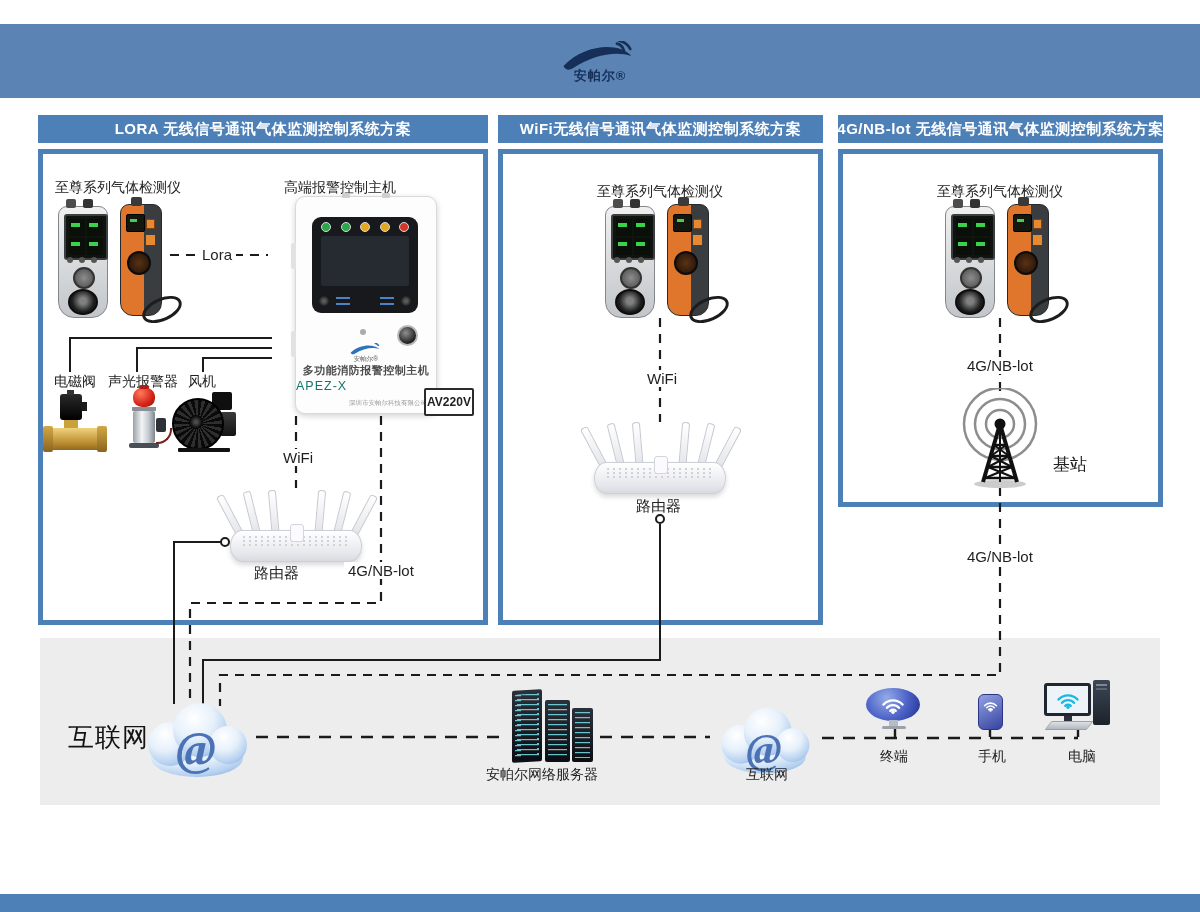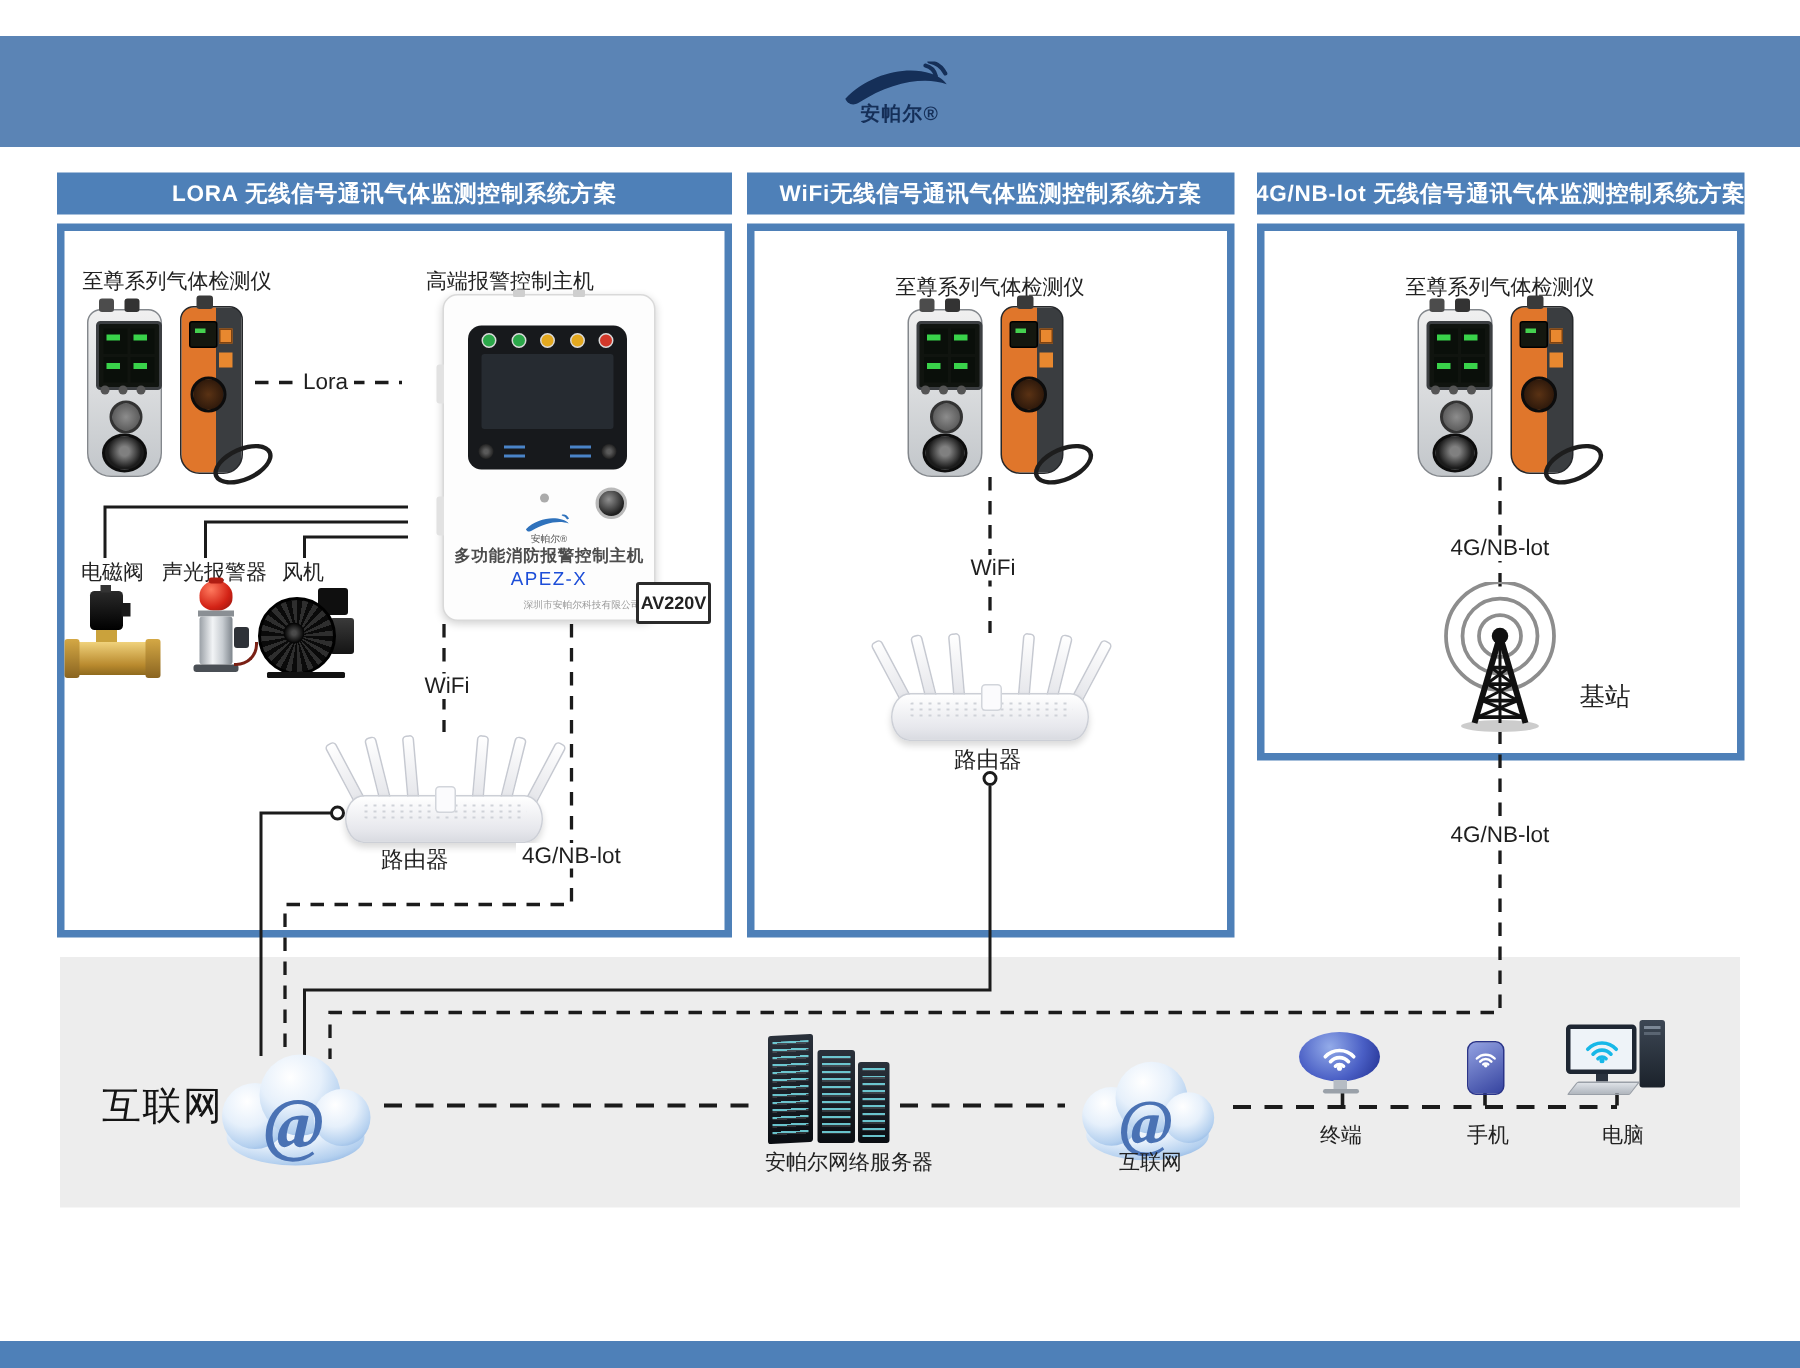--- a/index.html
+++ b/index.html
@@ -76,21 +76,21 @@
   .blL,.blR{position:absolute;bottom:14px;width:14px;height:2px;background:#4a84c8;
             box-shadow:0 6px 0 #4a84c8;}
   .blL{left:24px;} .blR{right:24px;}
   .knob{position:absolute;right:18px;top:128px;width:17px;height:17px;border-radius:50%;
         background:radial-gradient(circle at 40% 35%,#909090,#1f1f1f 70%);border:2px solid #b9b9b9;}
   .hdot{position:absolute;left:64px;top:132px;width:6px;height:6px;border-radius:50%;background:#ababab;}
   .hlogo{position:absolute;left:0;right:0;top:146px;text-align:center;line-height:0;}
   .hbrand{position:absolute;left:0;right:0;top:158px;text-align:center;font-size:6.5px;color:#555;}
   .hname{position:absolute;left:0;right:0;top:166px;text-align:center;font-size:11px;font-weight:700;
          color:#4c4c4c;letter-spacing:.5px;}
-  .hmodel{position:absolute;left:0;right:0;top:182px;text-align:center;font-size:12.5px;color:#1d4ed8;
+  .hmodel{position:absolute;left:0;right:0;top:182px;font-size:12.5px;color:#0f766e;
           letter-spacing:1px;}
   .hco{position:absolute;right:9px;bottom:5px;font-size:6.5px;color:#9a9a9a;}
   .pwr{position:absolute;left:424px;top:388px;width:46px;height:24px;border:2px solid #2b2b2b;background:#fff;
        border-radius:2px;font-size:12px;font-weight:600;color:#222;display:flex;align-items:center;
        justify-content:center;z-index:3;}
   
   .valve{position:absolute;left:46px;top:392px;width:58px;height:62px;z-index:3;}
   .v-coil{position:absolute;left:14px;top:2px;width:22px;height:26px;background:linear-gradient(#2a2a2a,#000);
           border-radius:3px;}
   .v-coil::before{content:"";position:absolute;top:-4px;left:7px;width:7px;height:5px;background:#333;}
@@ -420,21 +420,21 @@
     <div class="sv t1">
         <i></i>
       </div>
     <div class="sv t2">
         <i></i>
       </div>
     <div class="sv t3">
         <i></i>
       </div>
   </div>
-  <div class="lbl" style="left:486px;top:766px;width:136px;text-align:right">安帕尔网络服务器</div>
+  <div class="lbl" style="left:486px;top:766px;width:136px;text-align:left">安帕尔网络服务器</div>
 
   <svg class="cloud" style="left:710px;top:698px" width="110" height="80" viewBox="0 0 122 90">
     <ellipse cx="61" cy="66" rx="46" ry="19" fill="url(#cg)"></ellipse>
     <circle cx="34" cy="52" r="22" fill="url(#cg)"></circle>
     <circle cx="64" cy="38" r="27" fill="url(#cg)"></circle>
     <circle cx="92" cy="53" r="19" fill="url(#cg)"></circle>
     <text x="60" y="73" font-size="48" font-style="italic" font-weight="bold" fill="#4a72b4" text-anchor="middle" font-family="Liberation Serif, DejaVu Serif, serif">@</text>
   </svg>
   <div class="lbl" style="left:737px;top:766px;width:60px;text-align:center">互联网</div>
 

